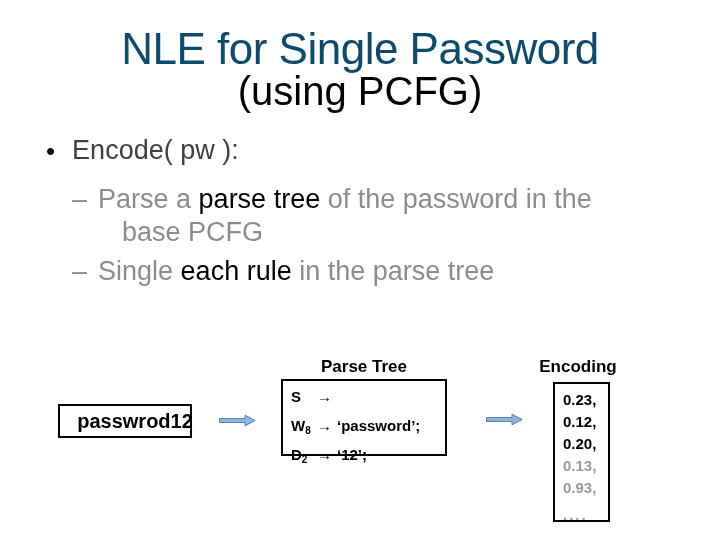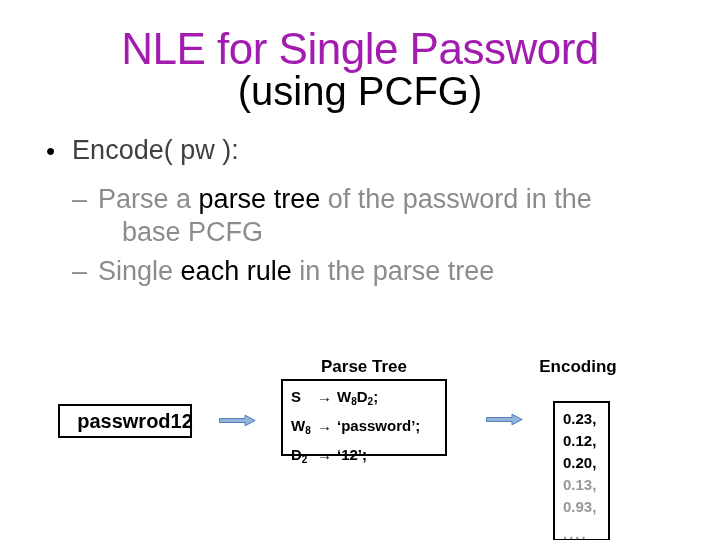--- a/index.html
+++ b/index.html
@@ -4,21 +4,21 @@
 <style>
   html,body { margin:0; padding:0; background:#fff; }
   .slide {
     position:relative; width:720px; height:540px; background:#ffffff;
     font-family:"Liberation Sans", sans-serif; color:#000; overflow:hidden;
   }
 
   
   .title {
     position:absolute; top:26px; left:0; width:720px;
-    text-align:center; font-size:44px; line-height:46px; color:#a21caf;
+    text-align:center; font-size:44px; line-height:46px; color:#0c4a6e;
     letter-spacing:-0.5px; white-space:nowrap;
   }
   .subtitle {
     position:absolute; top:76px; left:0; width:720px;
     text-align:center; font-size:40px; line-height:30px; color:#000;
   }
 
   
   .encode-bullet {
     position:absolute; left:46px; top:128px;
@@ -53,21 +53,21 @@
   .pt-label { left:281px; width:166px; top:357px; }
   .enc-label { left:536px; width:84px; top:357px; }
 
   .pt-box { left:281px; top:379px; width:166px; height:77px; padding:4px 6px 0 8px; }
   .pt-row {
     display:grid; grid-template-columns:26px 20px 1fr;
     font-weight:bold; font-size:15px; line-height:24px; white-space:nowrap;
   }
   .sub { font-size:10px; vertical-align:-3px; }
 
-  .enc-box { left:553px; top:401px; width:57px; height:140px; padding:5px 0 5px 8px; }
+  .enc-box { left:553px; top:382px; width:57px; height:140px; padding:5px 0 5px 8px; }
   .enc-val { font-weight:bold; font-size:15px; line-height:22px; color:#000; white-space:nowrap; }
   .enc-val.gray { color:#999999; }
   .enc-val.dots { margin-top:5px; letter-spacing:2px; }
 
   .arrow { position:absolute; width:37px; height:13px; }
   .arrow-1 { left:219px; top:414px; }
   .arrow-2 { left:486px; top:413px; }
 </style>
 </head>
 <body>
@@ -94,21 +94,20 @@
   <svg class="arrow arrow-1" viewBox="0 0 37 13">
     <path d="M0.5,4.5 H26 V1.2 L36.2,6.5 L26,11.8 V8.5 H0.5 Z" fill="#95b3d7" stroke="#4f81bd" stroke-width="1" stroke-linejoin="round"></path>
   </svg>
 
   <div class="diagram-label pt-label">Parse Tree</div>
 
   <div class="box pt-box">
     <div class="pt-row">
       <span><span>S</span><span class="sub"></span></span>
       <span>→</span>
-      <span><span>W</span><span class="sub">8</span><span>D</span><span class="sub">2</span><span>;</span></span>
     </div>
     <div class="pt-row">
       <span><span>W</span><span class="sub">8</span></span>
       <span>→</span>
       <span><span>‘password’;</span></span>
     </div>
     <div class="pt-row">
       <span><span>D</span><span class="sub">2</span></span>
       <span>→</span>
       <span><span>‘12’;</span></span>

